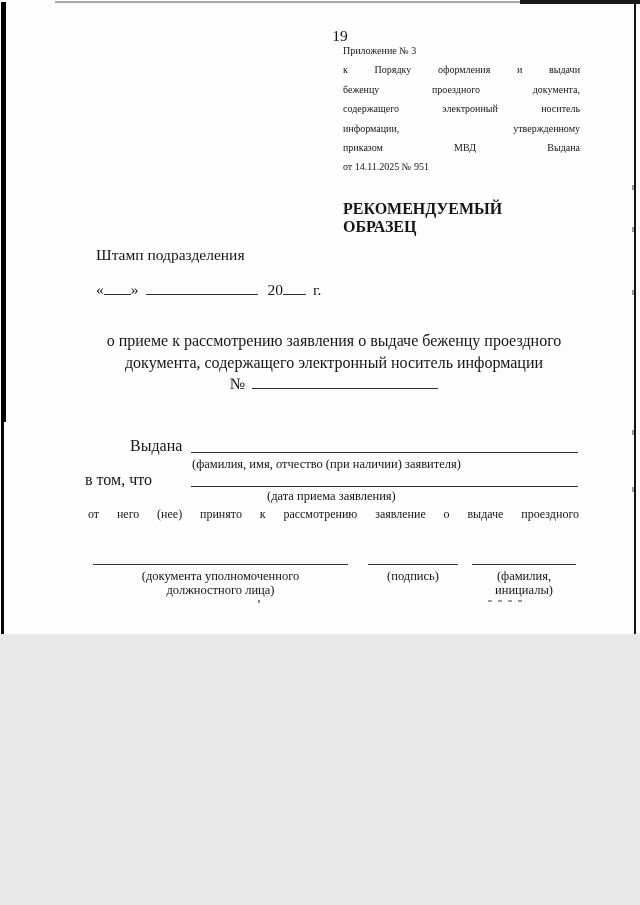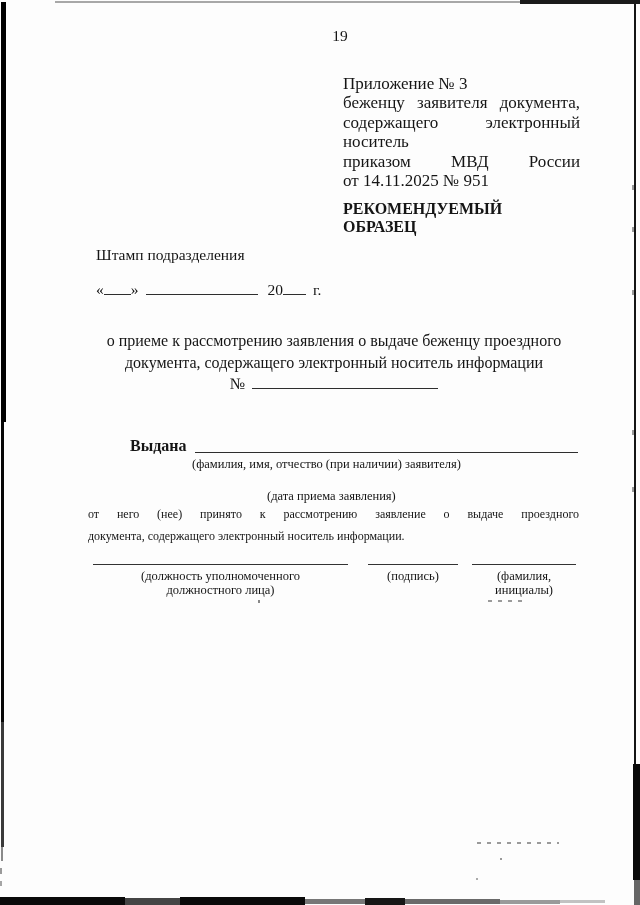--- a/index.html
+++ b/index.html
@@ -1,32 +1,32 @@
 <!DOCTYPE html>
 <html><head>
 <meta charset="utf-8">
 <style>
   html,body{margin:0;padding:0;background:#e8e8e8;}
   .page{
     position:relative;
-    width:640px;height:905px;
+    width:640px;height:634px;
     margin:0 auto;
     background:#fdfdfd;
     font-family:"Liberation Serif","DejaVu Serif",serif;
     color:#151515;
     overflow:hidden;
   }
   .abs{position:absolute;}
   .art{position:absolute;}
 
   
   .page-number{left:302px;top:27px;width:76px;text-align:center;font-size:15.5px;}
 
   
-  .appendix{left:343px;top:74px;width:237px;font-size:17px;line-height:19.4px;}
+  .appendix{left:343px;top:41px;width:237px;font-size:10px;line-height:19.4px;}
   .appendix .ln{text-align:justify;text-align-last:justify;white-space:nowrap;}
   .appendix .ln{white-space:normal;}
   .appendix .ln.plain{text-align:left;text-align-last:left;}
 
   .sample-heading{
     left:343px;top:200px;width:236px;
     font-weight:700;font-size:16px;
     text-align:justify;text-align-last:justify;
   }
 
@@ -38,21 +38,21 @@
   .b-month{width:112px;margin-left:7px;}
   .b-year{width:23px;}
   .yr{margin-left:10px;}
   .gsuf{margin-left:7px;}
 
   .title-block{left:88px;top:330px;width:492px;text-align:center;font-size:16px;line-height:21.7px;}
   .b-reg{width:186px;margin-left:7px;}
   .caption{font-size:12.5px;line-height:14px;}
   .reg-caption{margin-left:24px;margin-top:0px;}
 
-  .fill-row{display:flex;font-size:16px;line-height:19px;font-weight:bold;}
+  .fill-row{display:flex;font-size:16px;line-height:19px;}
   .rule{flex:1;border-bottom:1.2px solid #2e2e2e;margin-bottom:2px;margin-left:9px;}
   .row-issued{left:88px;top:436px;width:490px;}
   .row-issued .lbl{margin-left:42px;}
   .row-intom{left:85px;top:470px;width:493px;}
   .row-intom .rule{margin-left:39px;}
   .cap-issued{left:192px;top:457px;}
   .cap-date{left:267px;top:489px;}
 
   .paragraph{left:88px;top:504px;width:491px;font-size:12px;line-height:21.8px;}
   .paragraph .p1{text-align:justify;text-align-last:justify;}
@@ -102,23 +102,25 @@
   <div class="art dotted" style="left:477px;top:842px;width:82px;height:2px;"></div>
   <div class="art dotted" style="left:488px;top:600px;width:38px;height:2px;"></div>
   <div class="art" style="left:500px;top:858px;width:2px;height:2px;background:#999;"></div>
   <div class="art" style="left:476px;top:878px;width:2px;height:2px;background:#aaa;"></div>
   <div class="art" style="left:258px;top:600px;width:2px;height:3px;background:#888;"></div>
 
   <div class="abs page-number">19</div>
 
   <div class="abs appendix">
     <div class="ln plain">Приложение № 3</div>
-    <div class="ln">беженцу заявителя документа,</div>
+    <div class="ln">к Порядку оформления и выдачи</div>
+    <div class="ln">беженцу проездного документа,</div>
     <div class="ln">содержащего электронный носитель</div>
-    <div class="ln">приказом МВД России</div>
+    <div class="ln">информации, утвержденному</div>
+    <div class="ln">приказом МВД Выдана</div>
     <div class="ln plain">от 14.11.2025 № 951</div>
   </div>
 
   <div class="abs sample-heading">РЕКОМЕНДУЕМЫЙ ОБРАЗЕЦ</div>
 
   <div class="abs stamp">Штамп подразделения</div>
 
   <div class="abs date-row">
     <span>«</span><span class="blank b-day"></span><span>»</span><span class="blank b-month"></span><span class="yr">20</span><span class="blank b-year"></span><span class="gsuf">г.</span>
   </div>
@@ -130,30 +132,33 @@
       <span>№</span><span class="blank b-reg"></span>
     </div>
   </div>
 
   <div class="abs fill-row row-issued">
     <span class="lbl">Выдана</span>
     <span class="rule"></span>
   </div>
   <div class="abs caption cap-issued">(фамилия, имя, отчество (при наличии) заявителя)</div>
 
+  <div class="abs fill-row row-intom">
+    <span>в том, что</span>
+    <span class="rule"></span>
+  </div>
   <div class="abs caption cap-date">(дата приема заявления)</div>
 
   <div class="abs paragraph">
     <div class="p1">от него (нее) принято к рассмотрению заявление о выдаче проездного</div>
-    <div>документа, содержащего электронный носитель информации.</div>
   </div>
 
   <div class="sig-col c1">
     <div class="sig-rule"></div>
-    <div>(должность уполномоченного</div>
+    <div>(документа уполномоченного</div>
     <div>должностного лица)</div>
   </div>
   <div class="sig-col c2">
     <div class="sig-rule"></div>
     <div>(подпись)</div>
   </div>
   <div class="sig-col c3">
     <div class="sig-rule"></div>
     <div>(фамилия,</div>
     <div>инициалы)</div>

